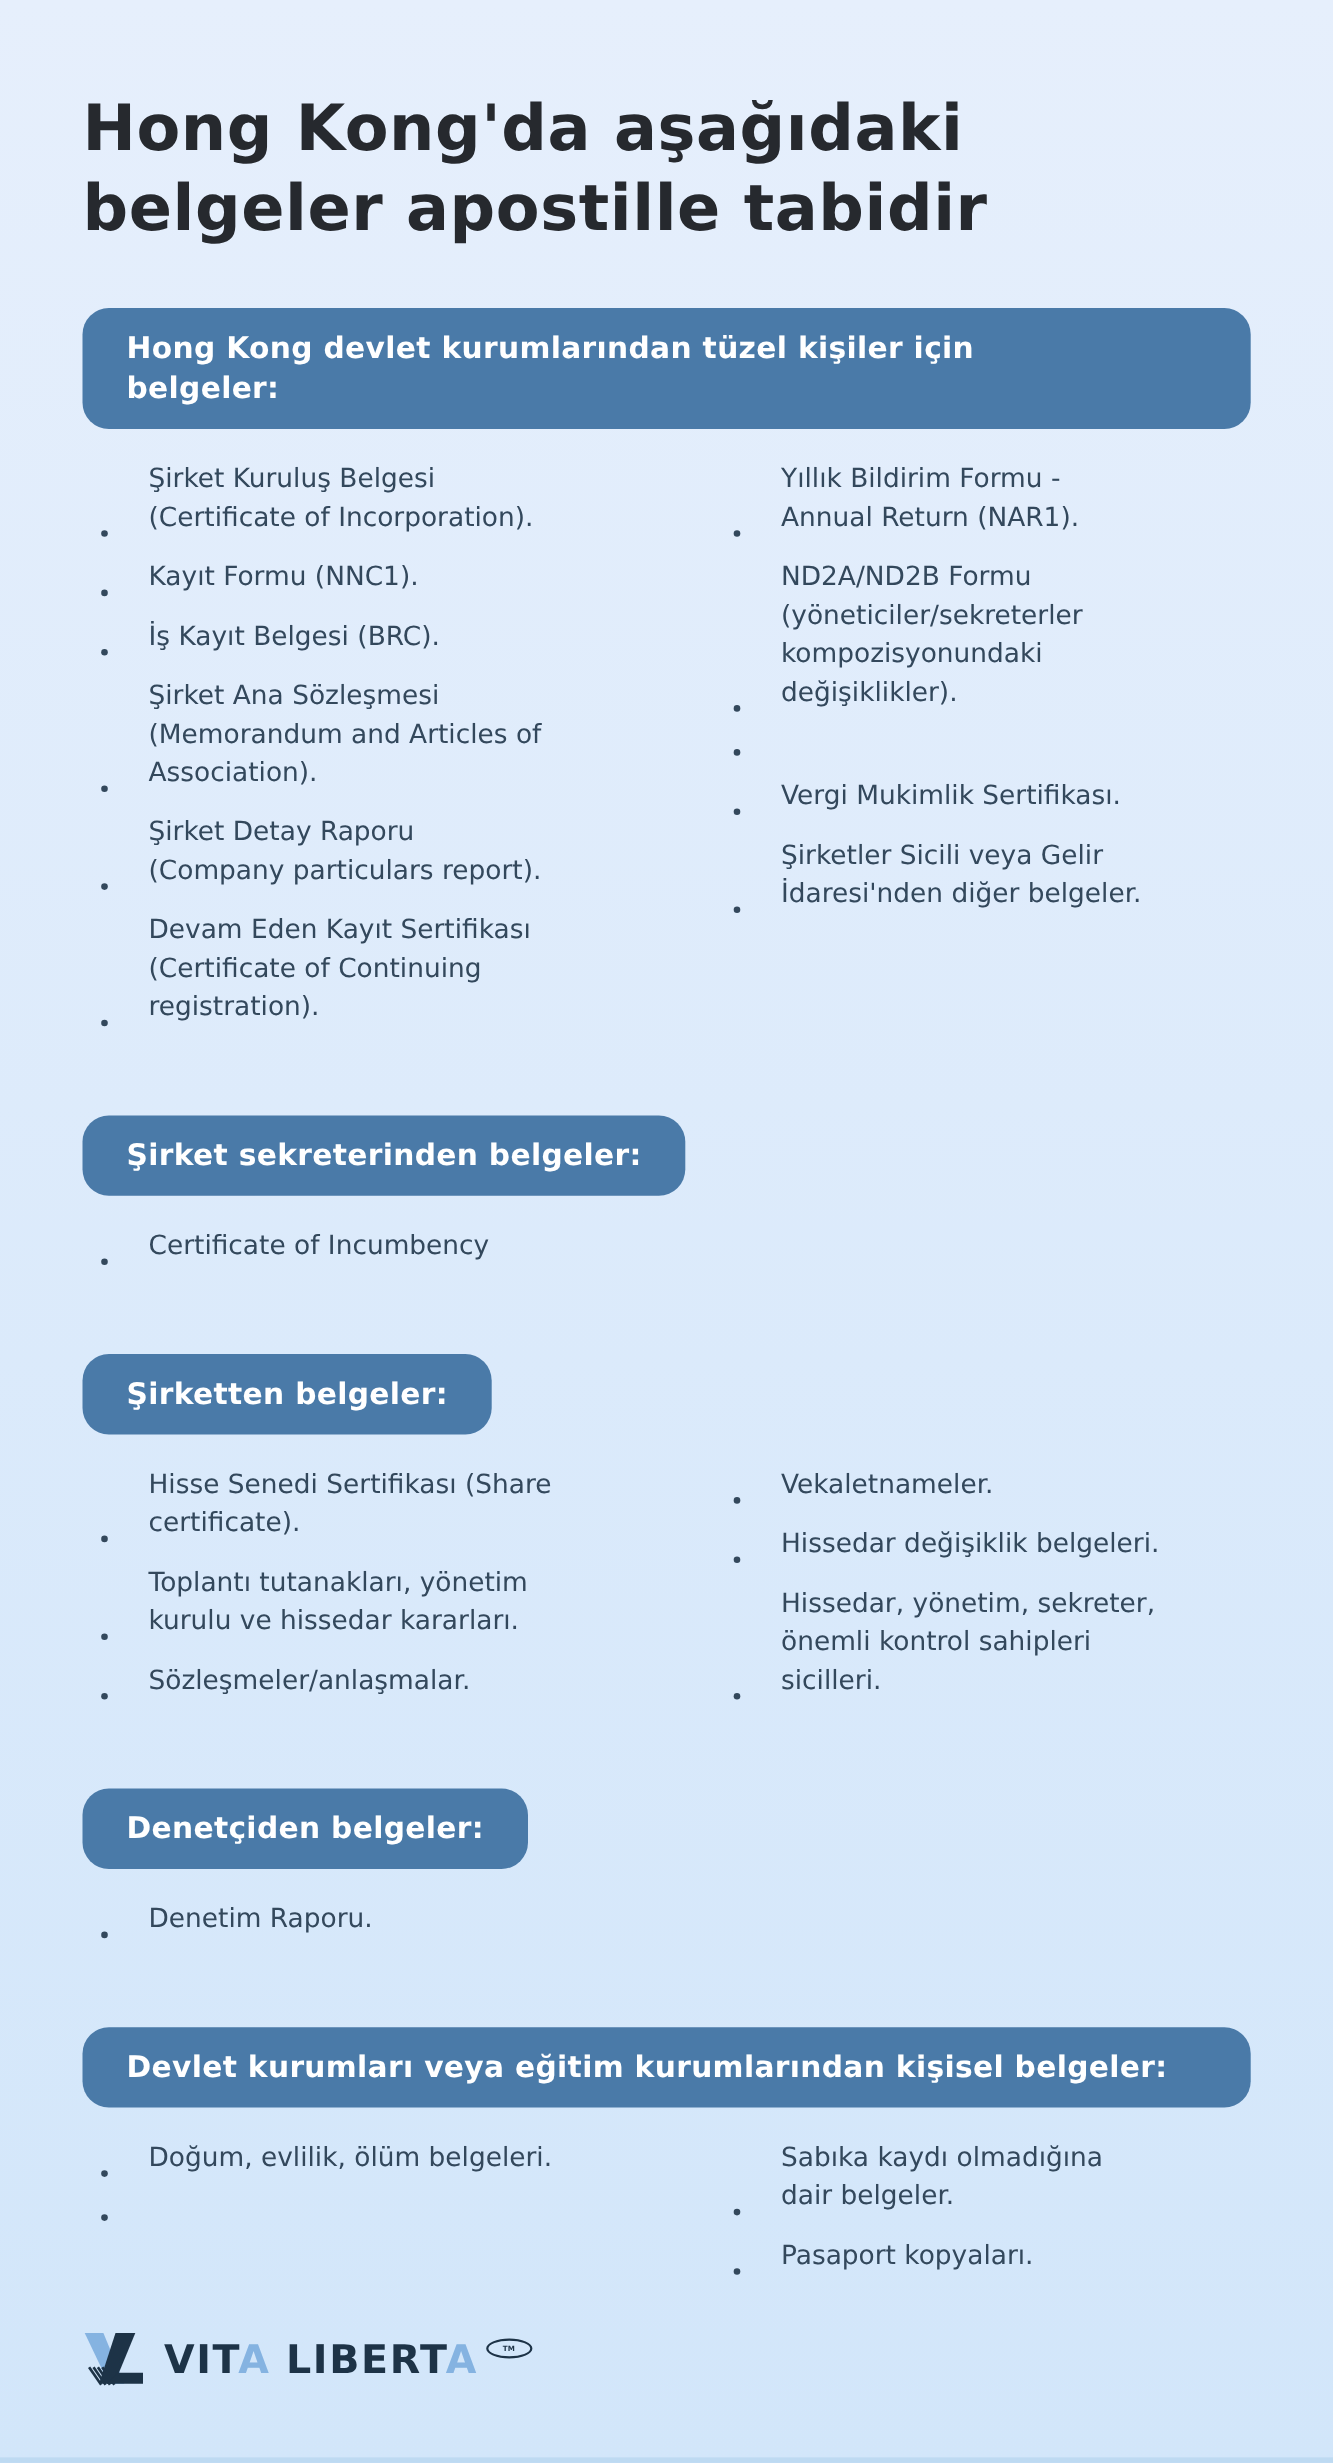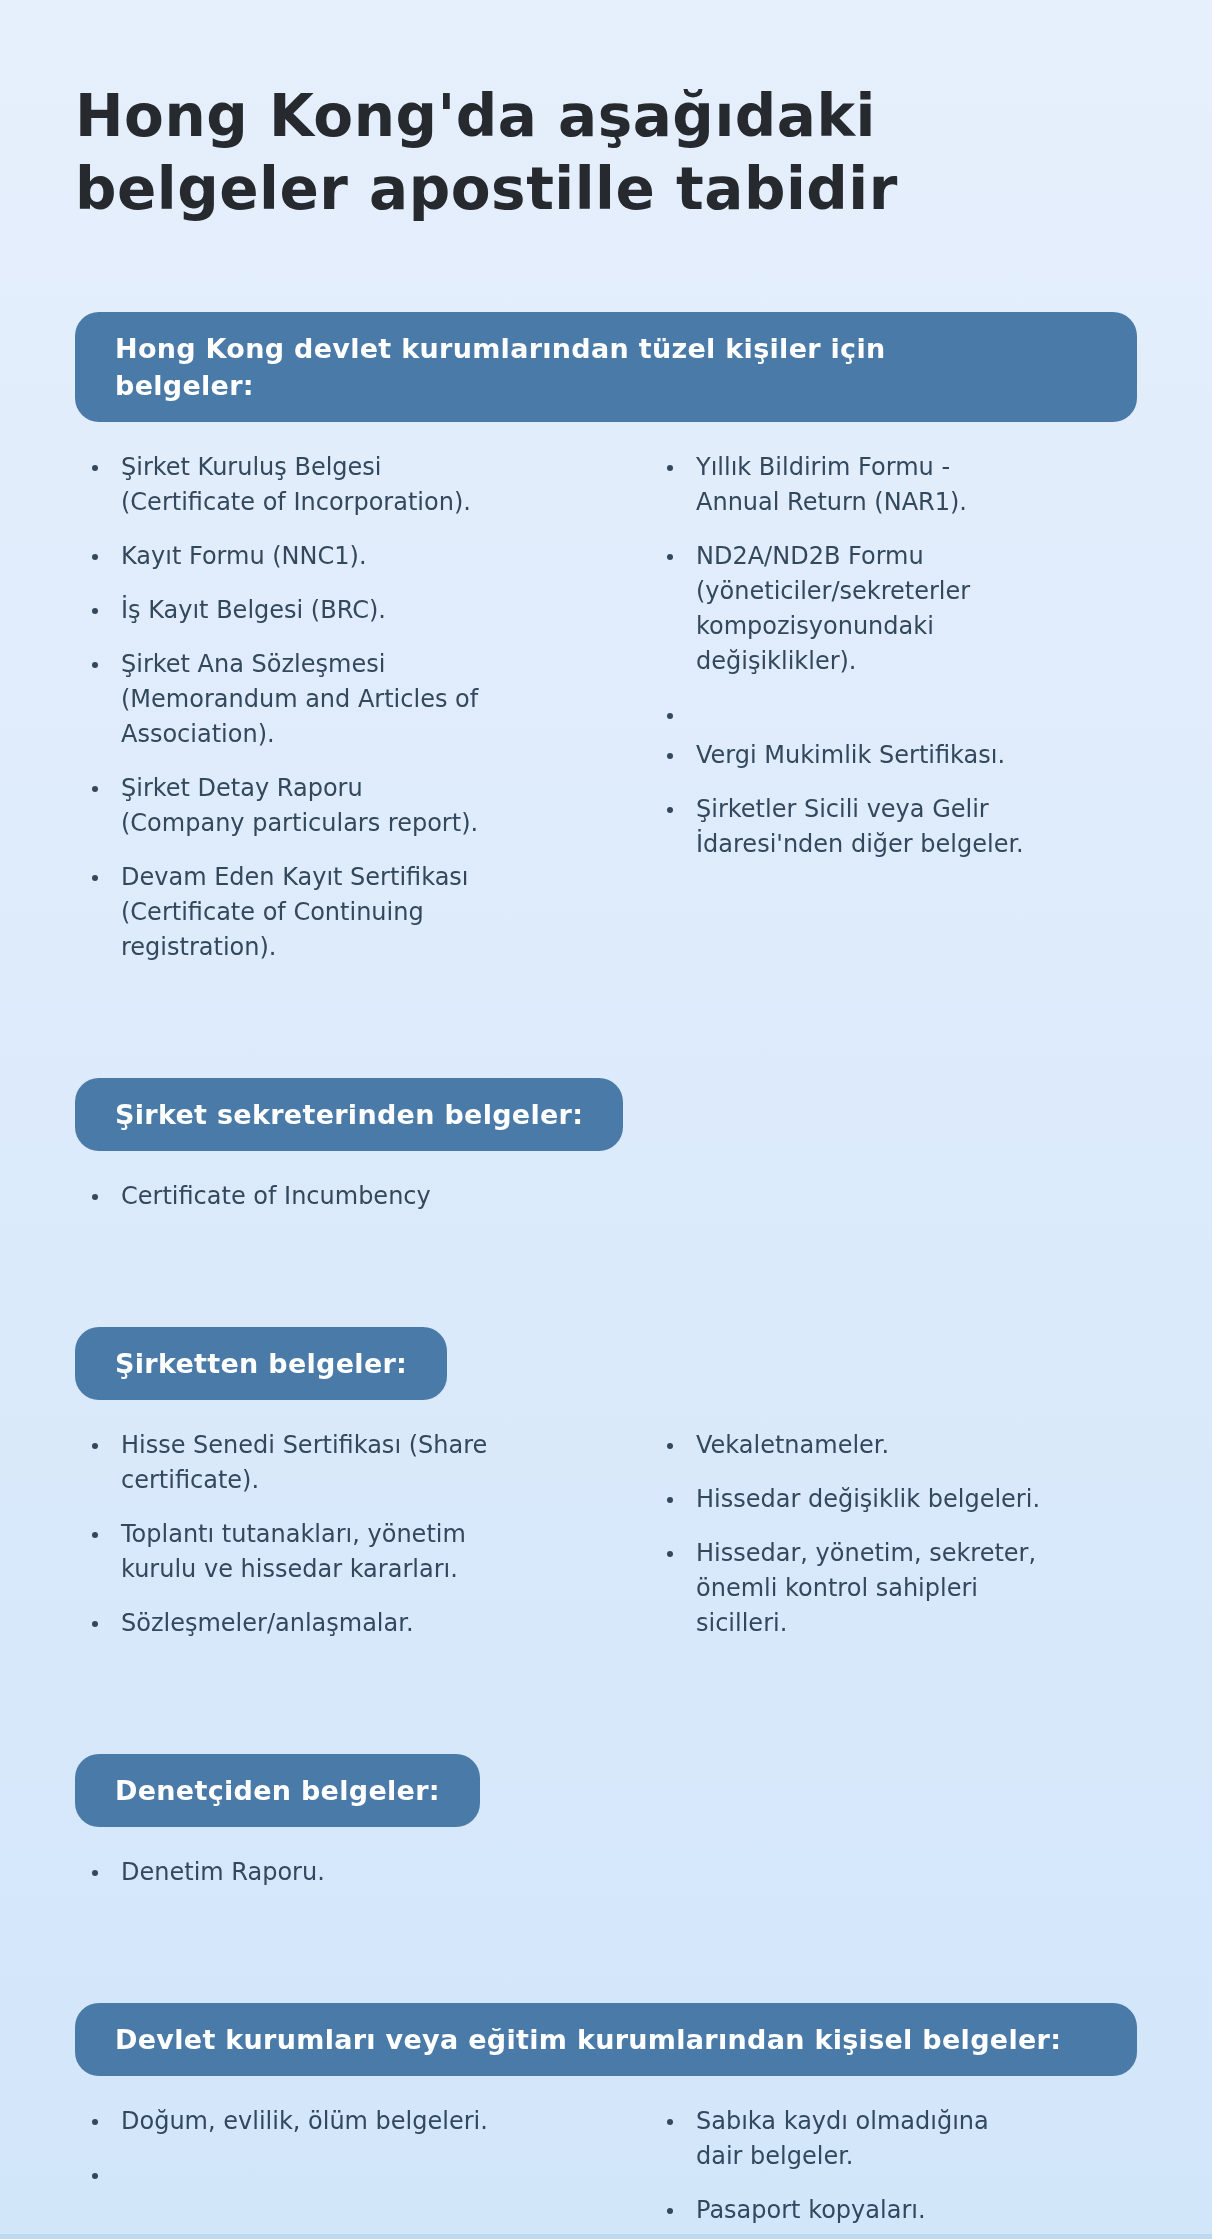--- a/index.html
+++ b/index.html
@@ -21,27 +21,27 @@
   .page{box-sizing:border-box;height:100%;padding:80px 75px 16px;display:flex;flex-direction:column;}
   .title{
     margin:0;font-size:58px;line-height:73px;font-weight:700;
     color:var(--title-text);white-space:pre-line;letter-spacing:.5px;
   }
   section{margin-top:62px;display:flex;flex-direction:column;}
   section.first{margin-top:54px;}
   .pill{
     display:inline-block;align-self:flex-start;background:var(--pill-blue);color:#ffffff;
     font-size:27px;font-weight:700;line-height:37px;letter-spacing:.3px;
-    padding:18px 40px;border-radius:24px;white-space:pre-line;box-sizing:border-box;margin-top:32px;
+    padding:18px 40px;border-radius:24px;white-space:pre-line;box-sizing:border-box;
   }
   .pill.full{align-self:stretch;display:block;}
   .cols{display:grid;grid-template-columns:575px 1fr;margin-top:28px;}
   .list{list-style:none;margin:28px 0 0;padding:0;}
   .cols .list{margin-top:0;}
-  .item{display:flex;align-items:flex-start;margin-bottom:19px;}
+  .item{display:flex;align-items:flex-end;margin-bottom:19px;gap:14px;}
   .dot{flex:none;width:6px;height:6px;border-radius:50%;background:var(--body-text);margin:15px 23px 0 17px;}
   .item-text{font-size:24px;line-height:35px;color:var(--body-text);white-space:pre-line;}
   .logo{margin-top:auto;margin-bottom:54px;display:flex;align-items:center;}
   .mark{width:58px;height:48px;margin-right:16px;flex:none;}
   .brand{font-size:36px;font-weight:700;letter-spacing:1.5px;color:var(--logo-navy);white-space:pre;}
   .brand .lt{color:var(--logo-light-blue);}
   .tm{
     box-sizing:border-box;flex:none;width:42px;height:18px;border:2px solid var(--logo-navy);
     border-radius:50%;color:var(--logo-navy);font-size:6.5px;font-weight:700;
     display:flex;align-items:center;justify-content:center;margin:-20px 0 0 7px;letter-spacing:0;

